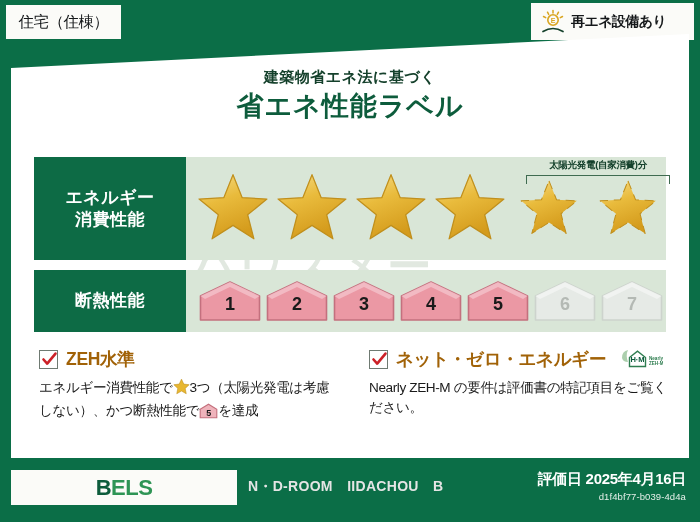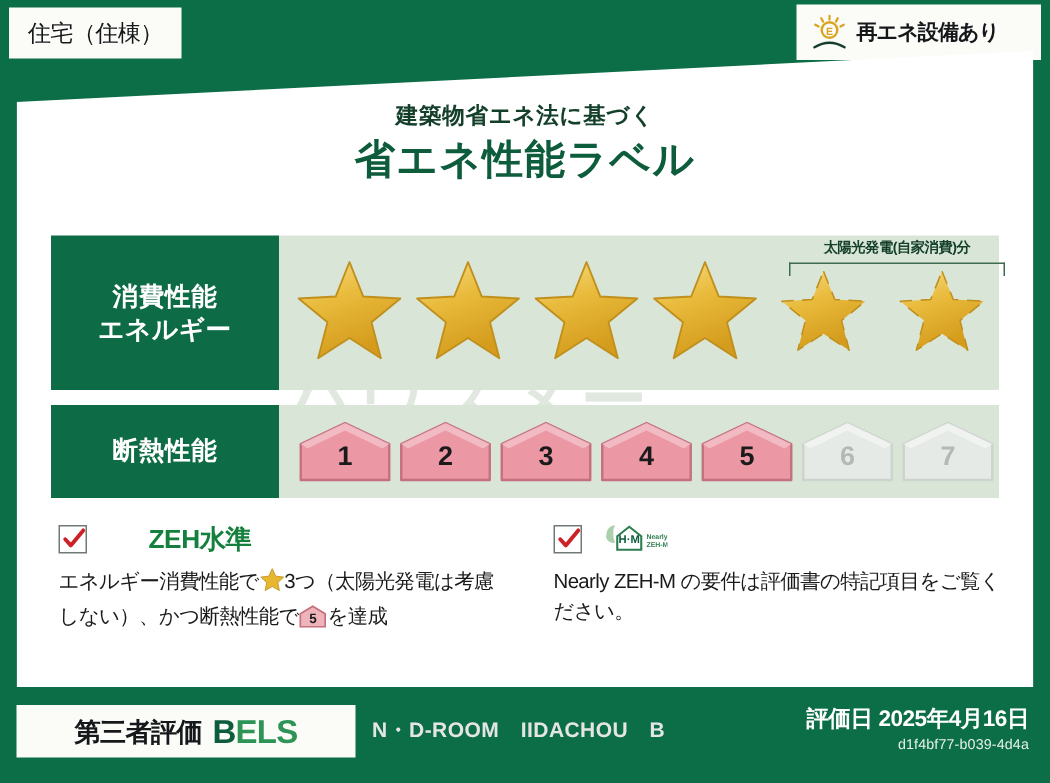--- a/index.html
+++ b/index.html
@@ -145,23 +145,22 @@
     display: flex; align-items: center; gap: 8px;
     margin-bottom: 7px;
   }
   .check-box {
     width: 19px; height: 19px; flex: 0 0 19px;
     border: 1.4px solid #6f7a72; background: #fff;
     position: relative;
   }
   .check-box svg { position: absolute; left: 1px; top: 0px; }
   .info-head .ttl {
-    font-size: 17.5px; font-weight: bold; color: #15803d;
+    font-size: 17.5px; font-weight: bold; color: #a16207;
     letter-spacing: -0.3px;
-    margin-left: 33px;
   }
   .info-body {
     font-size: 13.6px; color: #1a1a1a; line-height: 1.48;
     letter-spacing: -0.4px;
   }
   .inline-star { display: inline-block; vertical-align: -3px; }
   .inline-house { display: inline-block; vertical-align: -4px; }
 
   .zehm-logo { margin-left: 5px; display: inline-flex; align-items: center; vertical-align: -5px; }
 
@@ -231,22 +230,22 @@
 
   <div class="card">
 
     <div class="sub-title">建築物省エネ法に基づく</div>
     <div class="main-title">省エネ性能ラベル</div>
 
     <div class="watermark">ハウスメー</div>
 
     <div class="row" id="row-energy">
       <div class="row-label">
+        <span>エネルギー</span>
         <span>消費性能</span>
-        <span>エネルギー</span>
       </div>
       <div class="row-body">
         <div class="solar-note">太陽光発電(自家消費)分</div>
         <div class="solar-bracket"></div>
         <div class="stars" id="stars-container">
             <div class="star-cell">
               <svg viewBox="0 0 100 100">
                 <defs>
                   <linearGradient id="g0" x1="0" y1="0" x2="0.4" y2="1">
                     <stop offset="0%" stop-color="#f6dd8a"></stop>
@@ -399,38 +398,38 @@
       </div>
     </div>
 
     <div class="info" id="info-right">
       <div class="info-head">
         <span class="check-box">
           <svg width="17" height="17" viewBox="0 0 17 17">
             <path d="M2.5 8.5 L6.2 12.6 L14.5 2.6" fill="none" stroke="#cc2127" stroke-width="2.6" stroke-linecap="round" stroke-linejoin="round"></path>
           </svg>
         </span>
+        <span class="ttl">ネット・ゼロ・エネルギー</span>
         <span class="zehm-logo">
           <svg width="44" height="24" viewBox="0 0 44 24">
             <path d="M3 11 Q3 4 9 3 Q6.5 8 9 15 Q4 15 3 11 Z" fill="#9dc79f" opacity="0.85"></path>
             <path d="M10.5 10.5 L18.5 4.2 L26.5 10.5 L26.5 19.5 L10.5 19.5 Z" fill="#ffffff" stroke="#2e7d4f" stroke-width="1.4"></path>
             <text x="18.5" y="15" font-size="7.5" font-weight="bold" fill="#0d5c3c" text-anchor="middle" font-family="Liberation Sans, sans-serif">H·M</text>
             <text x="30" y="12.5" font-size="4.6" font-weight="bold" fill="#2e7d4f" font-family="Liberation Sans, sans-serif">Nearly</text>
             <text x="30" y="17.5" font-size="4.6" font-weight="bold" fill="#2e7d4f" font-family="Liberation Sans, sans-serif">ZEH-M</text>
           </svg>
         </span>
       </div>
       <div class="info-body">Nearly ZEH-M の要件は評価書の特記項目をご覧ください。</div>
     </div>
 
   </div>
 
   <div class="footer">
     <div class="bels-plate">
-      <span class="jp">第三者評価</span>
       <span class="bels"><span class="b">B</span><span class="els">ELS</span></span>
     </div>
     <div class="bldg-name">N・D-ROOM　IIDACHOU　B</div>
     <div class="eval-date">評価日 2025年4月16日</div>
     <div class="eval-id">d1f4bf77-b039-4d4a</div>
   </div>
 
 </div>
 
 </body></html>

